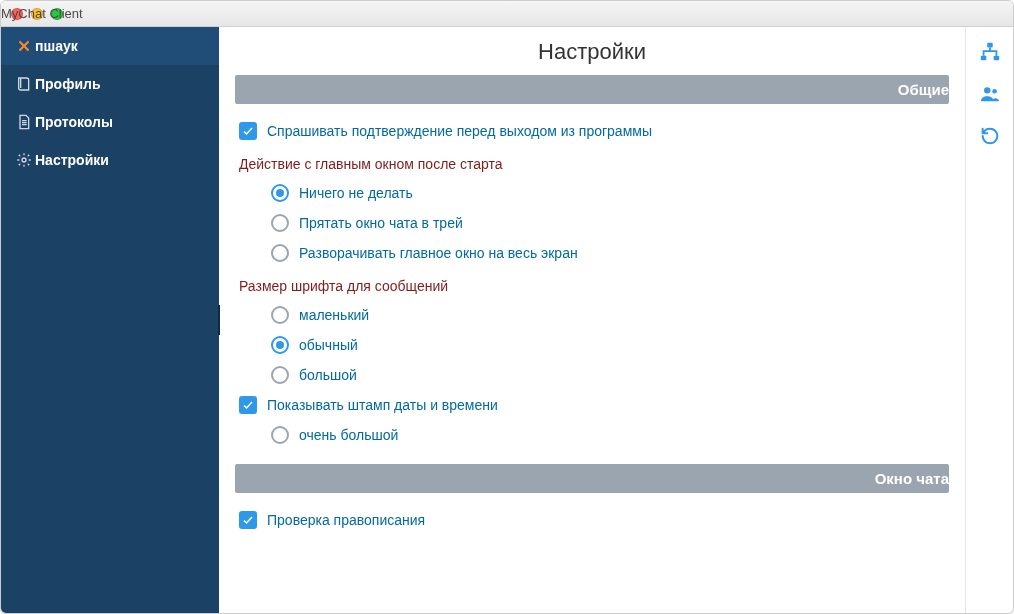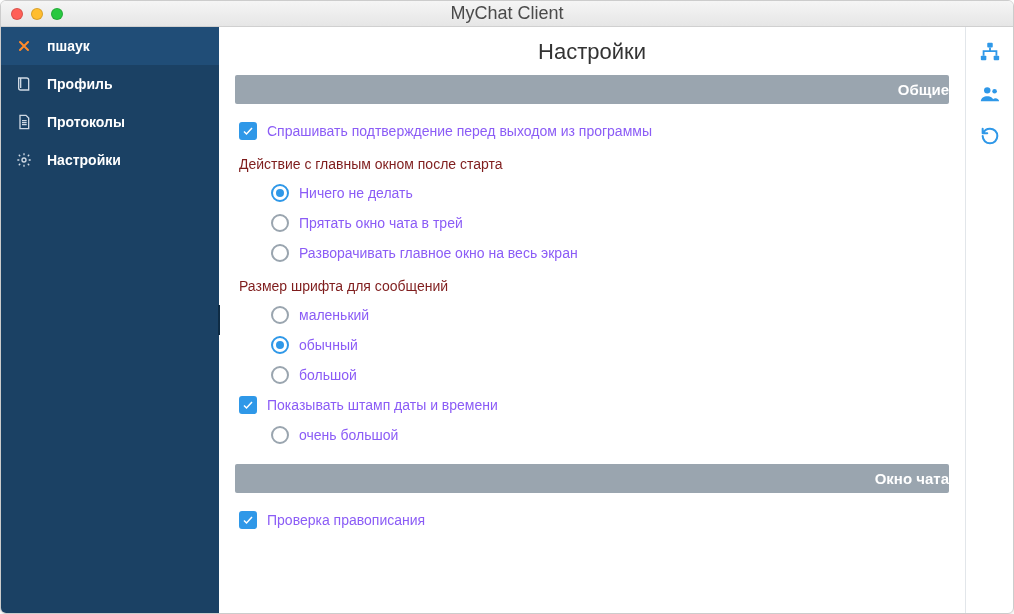--- a/index.html
+++ b/index.html
@@ -4,46 +4,46 @@
 <style>
   * { box-sizing: border-box; margin: 0; padding: 0; }
   html, body { width: 1014px; height: 614px; font-family: -apple-system, "Helvetica Neue", Arial, sans-serif; background: #fff; }
   
   
   .window { width: 1014px; height: 614px; border: 1px solid #ccc; border-radius: 6px; overflow: hidden; display: flex; flex-direction: column; box-shadow: 0 1px 3px rgba(0,0,0,0.12); }
   .titlebar { height: 26px; background: linear-gradient(#f5f5f5,#e6e6e6); border-bottom: 1px solid #d0d0d0; display: flex; align-items: center; position: relative; }
   .traffic { display: flex; gap: 8px; margin-left: 10px; }
   .tl { width: 12px; height: 12px; border-radius: 50%; border: 0.5px solid rgba(0,0,0,0.15); }
   .tl.red { background:#ff5f57; } .tl.yellow { background:#ffbd2e; } .tl.green { background:#28c840; }
-  .titlebar-title { position: absolute; left: 0; right: 0; text-align: center; font-size: 18px; color: #4a4a4a; pointer-events: none; }
+  .titlebar-title { position: absolute; left: 0; right: 0; font-size: 13px; color: #4a4a4a; pointer-events: none; }
 
   .body { flex: 1; display: flex; min-height: 0; }
   
   
   .sidebar { width: 218px; background: #1b4164; color: #fff; display: flex; flex-direction: column; font-size: 14px; }
   .sidebar-top { flex: 1; }
-  .side-item { display: flex; align-items: center; gap: 14px; padding: 10px 14px; cursor: pointer; font-weight: 600; }
+  .side-item { display: flex; align-items: center; gap: 2px; padding: 10px 14px; cursor: pointer; font-weight: 600; }
   .side-item.highlight { background: #204d77; }
   .side-item .ic { width: 18px; height: 18px; display: flex; align-items: center; justify-content: center; }
   .side-item .ic svg { width: 16px; height: 16px; fill: #cfd9e4; }
   .side-item.highlight .ic svg { fill: #ff8a2a; }
   .side-item.switch .ic svg { fill: #2f98e8; }
   .side-item.exit .ic svg { fill: #ff8a2a; }
   .sidebar-bottom { margin-top: auto; }
   .resize-handle { position: relative; }
   .resize-handle::after { content:''; position:absolute; right:-1px; top:50%; width:2px; height:30px; background:#0f2c45; transform:translateY(-50%); }
 
   
   .main { flex: 1; display: flex; min-width: 0; }
   .content { flex: 1; display: flex; flex-direction: column; min-width: 0; background:#fff; }
   .content-title { text-align: center; font-size: 22px; color: #333; padding: 12px 0 10px; }
   .scroll { flex: 1; overflow-y: auto; padding: 0 16px 16px; }
   .section-header { background: #9aa5af; color: #fff; font-weight: 600; text-align: right; padding: 6px 0; margin: 0 0 12px; font-size: 15px; border-radius: 2px; }
   .group-label { color: #7f1d1d; font-size: 14px; margin: 10px 0 6px 4px; }
-  .row { display: flex; align-items: center; gap: 10px; padding: 6px 4px; color: #8b5cf6; font-size: 14px; }
+  .row { display: flex; align-items: center; gap: 10px; padding: 6px 4px; color: #0369a1; font-size: 14px; }
   .row.indent { padding-left: 36px; }
   
   
   .cb { width: 18px; height: 18px; border: 2px solid #2f98e8; border-radius: 3px; display: inline-flex; align-items: center; justify-content: center; background: #fff; flex-shrink:0; cursor:pointer; }
   .cb.checked { background: #2f98e8; }
   .cb.checked svg { width: 12px; height: 12px; fill: none; stroke: #fff; stroke-width: 3; }
   .cb.unchecked-grey { border-color: #9aa5af; }
   
   
   .rd { width: 18px; height: 18px; border: 2px solid #9aa5af; border-radius: 50%; display: inline-flex; align-items: center; justify-content: center; flex-shrink:0; cursor:pointer; }

